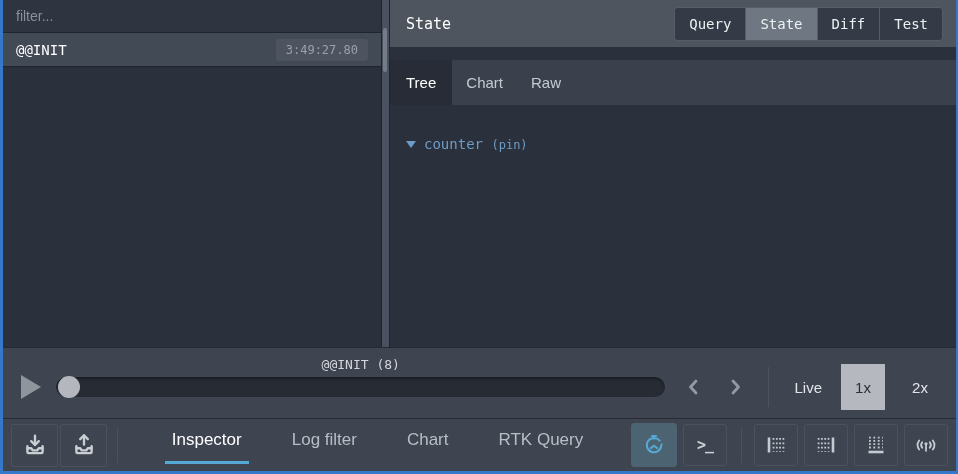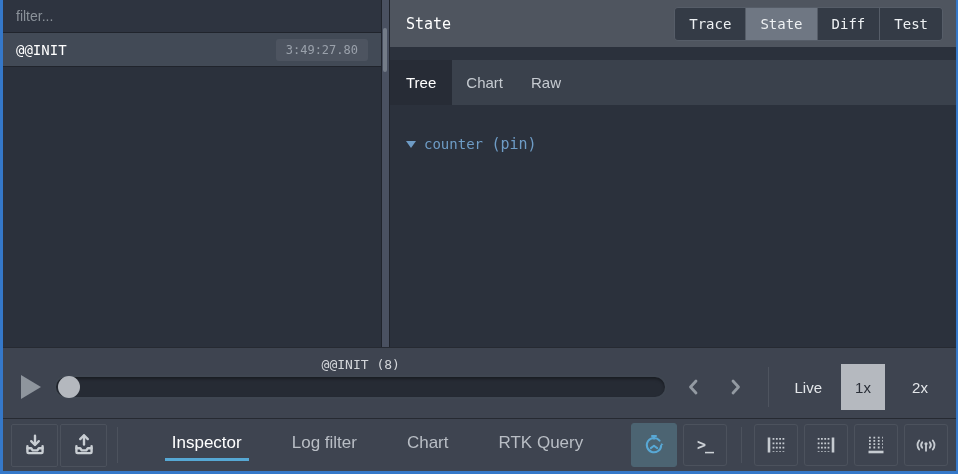--- a/index.html
+++ b/index.html
@@ -40,21 +40,21 @@
   .subtabs { height:45px; background:#3a414c; display:flex; align-items:stretch; }
   .subtab { display:flex; align-items:center; padding:0 14px; color:#c6cbd1; font-size:15px; cursor:pointer; }
   .subtab.active { background:#272c36; color:#ffffff; padding:0 16px; }
 
   .rp-content { flex:1; background:#2b313c; padding:12px 16px; overflow:auto; }
   .t-row { line-height:29px; font-size:14px; white-space:nowrap; }
   .t-arrow { display:inline-block; width:0; height:0; border-top:7px solid #6e9cc6;
     border-left:5px solid transparent; border-right:5px solid transparent;
     margin-right:8px; position:relative; top:-1px; cursor:pointer; }
   .t-key { color:#6e9cc6; }
-  .t-pin { color:#6e9cc6; font-size:15px; }
+  .t-pin { color:#6e9cc6; font-size:12px; }
   .t-colon { color:#cdd1d7; }
   .t-num { color:#df674c; }
   .t-child { padding-left:28px; }
 
   
   .slider-row { height:71px; background:#3e4450; border-top:1px solid #262a32;
     display:flex; align-items:center; padding:8px 14px 0 18px; gap:13px; }
   .play-btn { background:none; border:none; cursor:pointer; padding:0; display:flex; }
   .play-icon { width:0; height:0; border-left:20px solid #8e959d;
     border-top:12px solid transparent; border-bottom:12px solid transparent; }
@@ -72,21 +72,21 @@
     width:44px; height:46px; cursor:pointer; font-family:"Liberation Sans", sans-serif; }
   .speed-btn.active { background:#b5b9bf; color:#2a2f38; }
 
   
   .bottom-bar { height:53px; background:#3e4450; border-top:1px solid #262a32;
     display:flex; align-items:center; padding:0 8px; }
   .io-btn { width:47px; height:43px; background:transparent; border:1px solid #4c525d;
     border-radius:2px; display:flex; align-items:center; justify-content:center; cursor:pointer; margin-right:2px; }
   .bb-sep { width:1px; height:36px; background:#4c525d; margin:0 6px 0 8px; }
   .monitor-tabs { flex:1; display:flex; justify-content:center; align-items:center; gap:36px; }
-  .mtab { color:#b9bec5; font-size:17px; cursor:pointer; padding:4px 7px 5px 7px;
+  .mtab { color:#b9bec5; font-size:17px; cursor:pointer; padding:4px 7px 11px 7px;
     border-bottom:3px solid transparent; }
   .mtab.active { color:#ffffff; border-bottom-color:#56a8d4; }
   .right-icons { display:flex; align-items:center; gap:6px; }
   .icon-btn { width:44px; height:42px; background:transparent; border:1px solid #4c525d;
     border-radius:3px; display:flex; align-items:center; justify-content:center; cursor:pointer; }
   .icon-btn.highlight { background:#4c6472; border-color:#4c6472; width:46px; height:44px; }
   .term-glyph { color:#ccd1d6; font-size:15px; font-weight:bold; letter-spacing:-1px; }
 </style>
 </head>
 <body>
@@ -106,21 +106,21 @@
     </div>
 
     <div class="divider">
       <div class="handle"></div>
     </div>
 
     <div class="right-panel">
       <div class="rp-header">
         <span class="rp-title mono">State</span>
         <div class="tab-group">
-          <button class="tab-btn">Trace</button>
+          <button class="tab-btn">Query</button>
           <button class="tab-btn active">State</button>
           <button class="tab-btn">Diff</button>
           <button class="tab-btn">Test</button>
         </div>
       </div>
 
       <div class="subtabs">
         <div class="subtab active">Tree</div>
         <div class="subtab">Chart</div>
         <div class="subtab">Raw</div>

